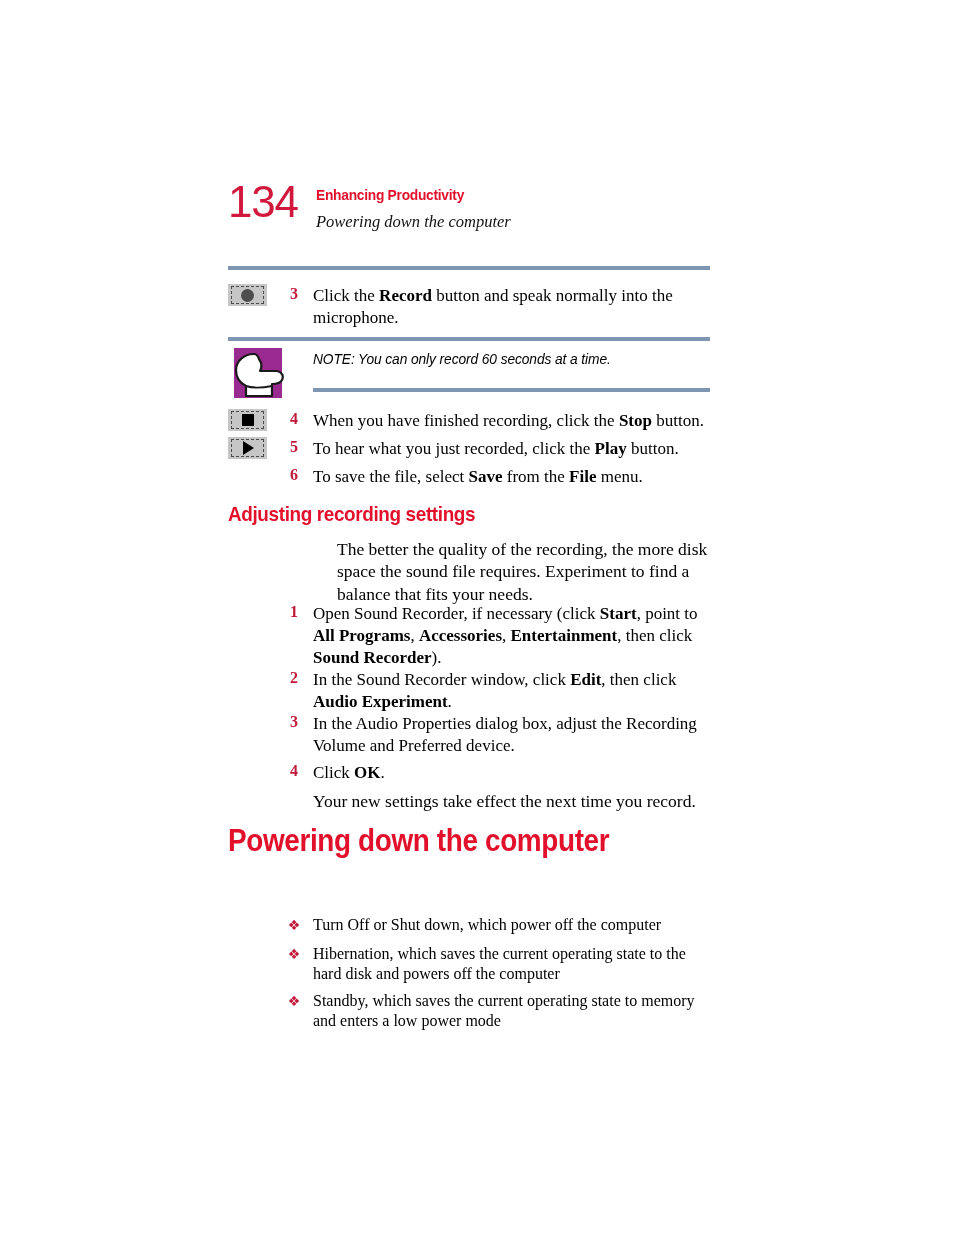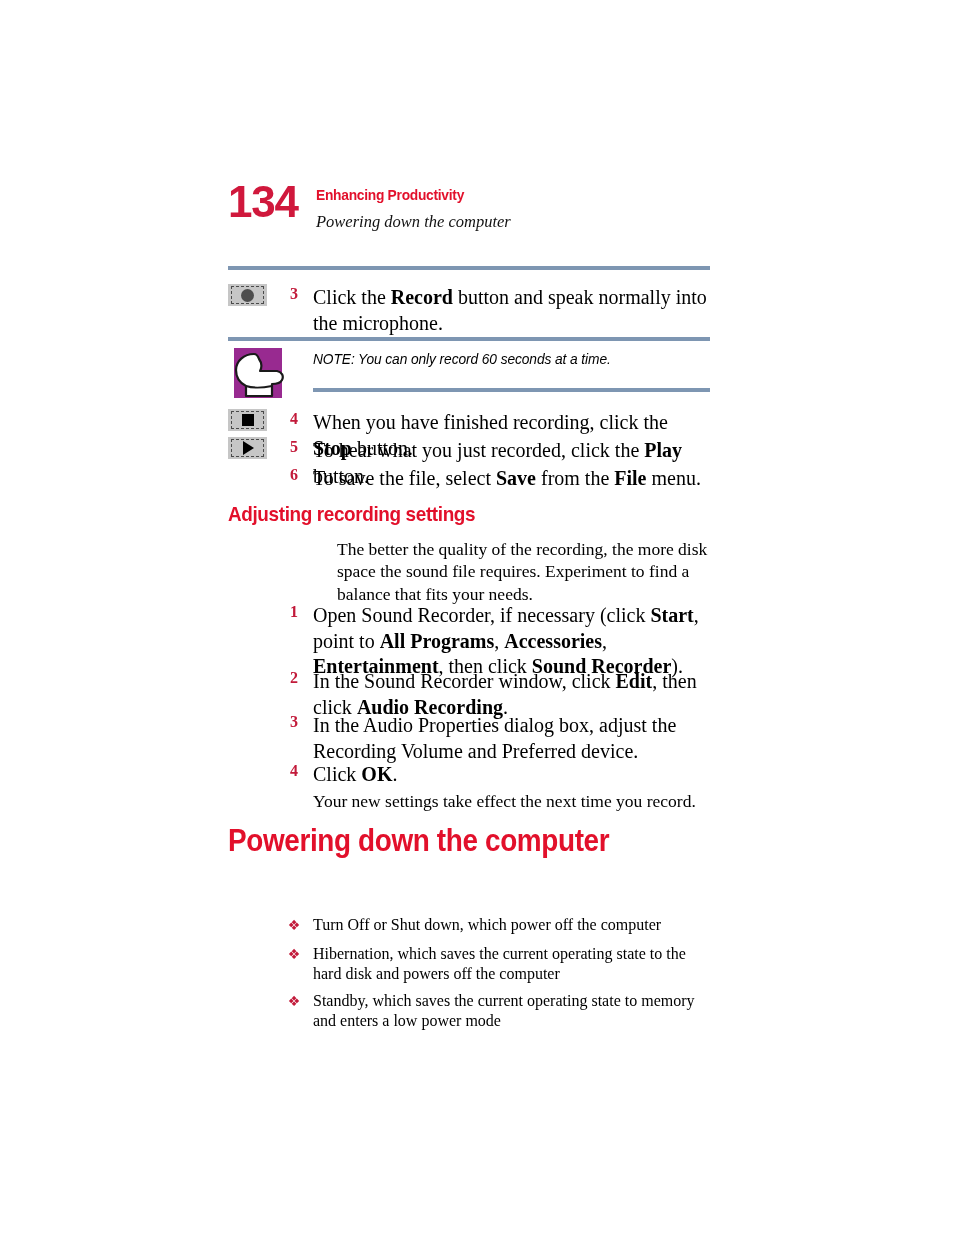--- a/index.html
+++ b/index.html
@@ -30,21 +30,21 @@
     top: 186px;
     width: 484px;
     height: 64px;
   }
   .page-number {
     position: absolute;
     left: 0;
     top: -6px;
     font-family: "Liberation Sans", "DejaVu Sans", sans-serif;
     font-size: 44px;
-    font-weight: 700;
+    font-weight: 400;
     letter-spacing: -1.2px;
     color: #d0183c;
     line-height: 1;
   }
   .header-text {
     position: absolute;
     left: 88px;
     top: 0px;
   }
   .header-title {
@@ -90,21 +90,21 @@
     font-family: "Liberation Serif", "DejaVu Serif", serif;
     font-weight: bold;
     font-size: 16px;
     color: #c21a3a;
   }
   .step-body {
     position: absolute;
     left: 85px;
     top: 0;
     width: 398px;
-    font-size: 20px;
+    font-size: 17px;
     line-height: 1.28;
     color: #000000;
   }
   .step-body b { font-weight: bold; }
 
   
   .btn-icon {
     position: absolute;
     left: 0px;
     width: 39px;
@@ -304,21 +304,21 @@
 
   <div class="para" style="top:538px;margin-left:24px;">The better the quality of the recording, the more disk space the sound file requires. Experiment to find a balance that fits your needs.</div>
 
   <div class="step" style="top:603px;">
     <div class="step-num">1</div>
     <div class="step-body">Open Sound Recorder, if necessary (click <b>Start</b>, point to <b>All Programs</b>, <b>Accessories</b>, <b>Entertainment</b>, then click <b>Sound Recorder</b>).</div>
   </div>
 
   <div class="step" style="top:669px;">
     <div class="step-num">2</div>
-    <div class="step-body">In the Sound Recorder window, click <b>Edit</b>, then click <b>Audio Recording</b>.</div>
+    <div class="step-body">In the Sound Recorder window, click <b>Edit</b>, then click <b>Audio Experiment</b>.</div>
   </div>
 
   <div class="step" style="top:713px;">
     <div class="step-num">3</div>
     <div class="step-body">In the Audio Properties dialog box, adjust the Recording Volume and Preferred device.</div>
   </div>
 
   <div class="step" style="top:762px;">
     <div class="step-num">4</div>
     <div class="step-body">Click <b>OK</b>.</div>

